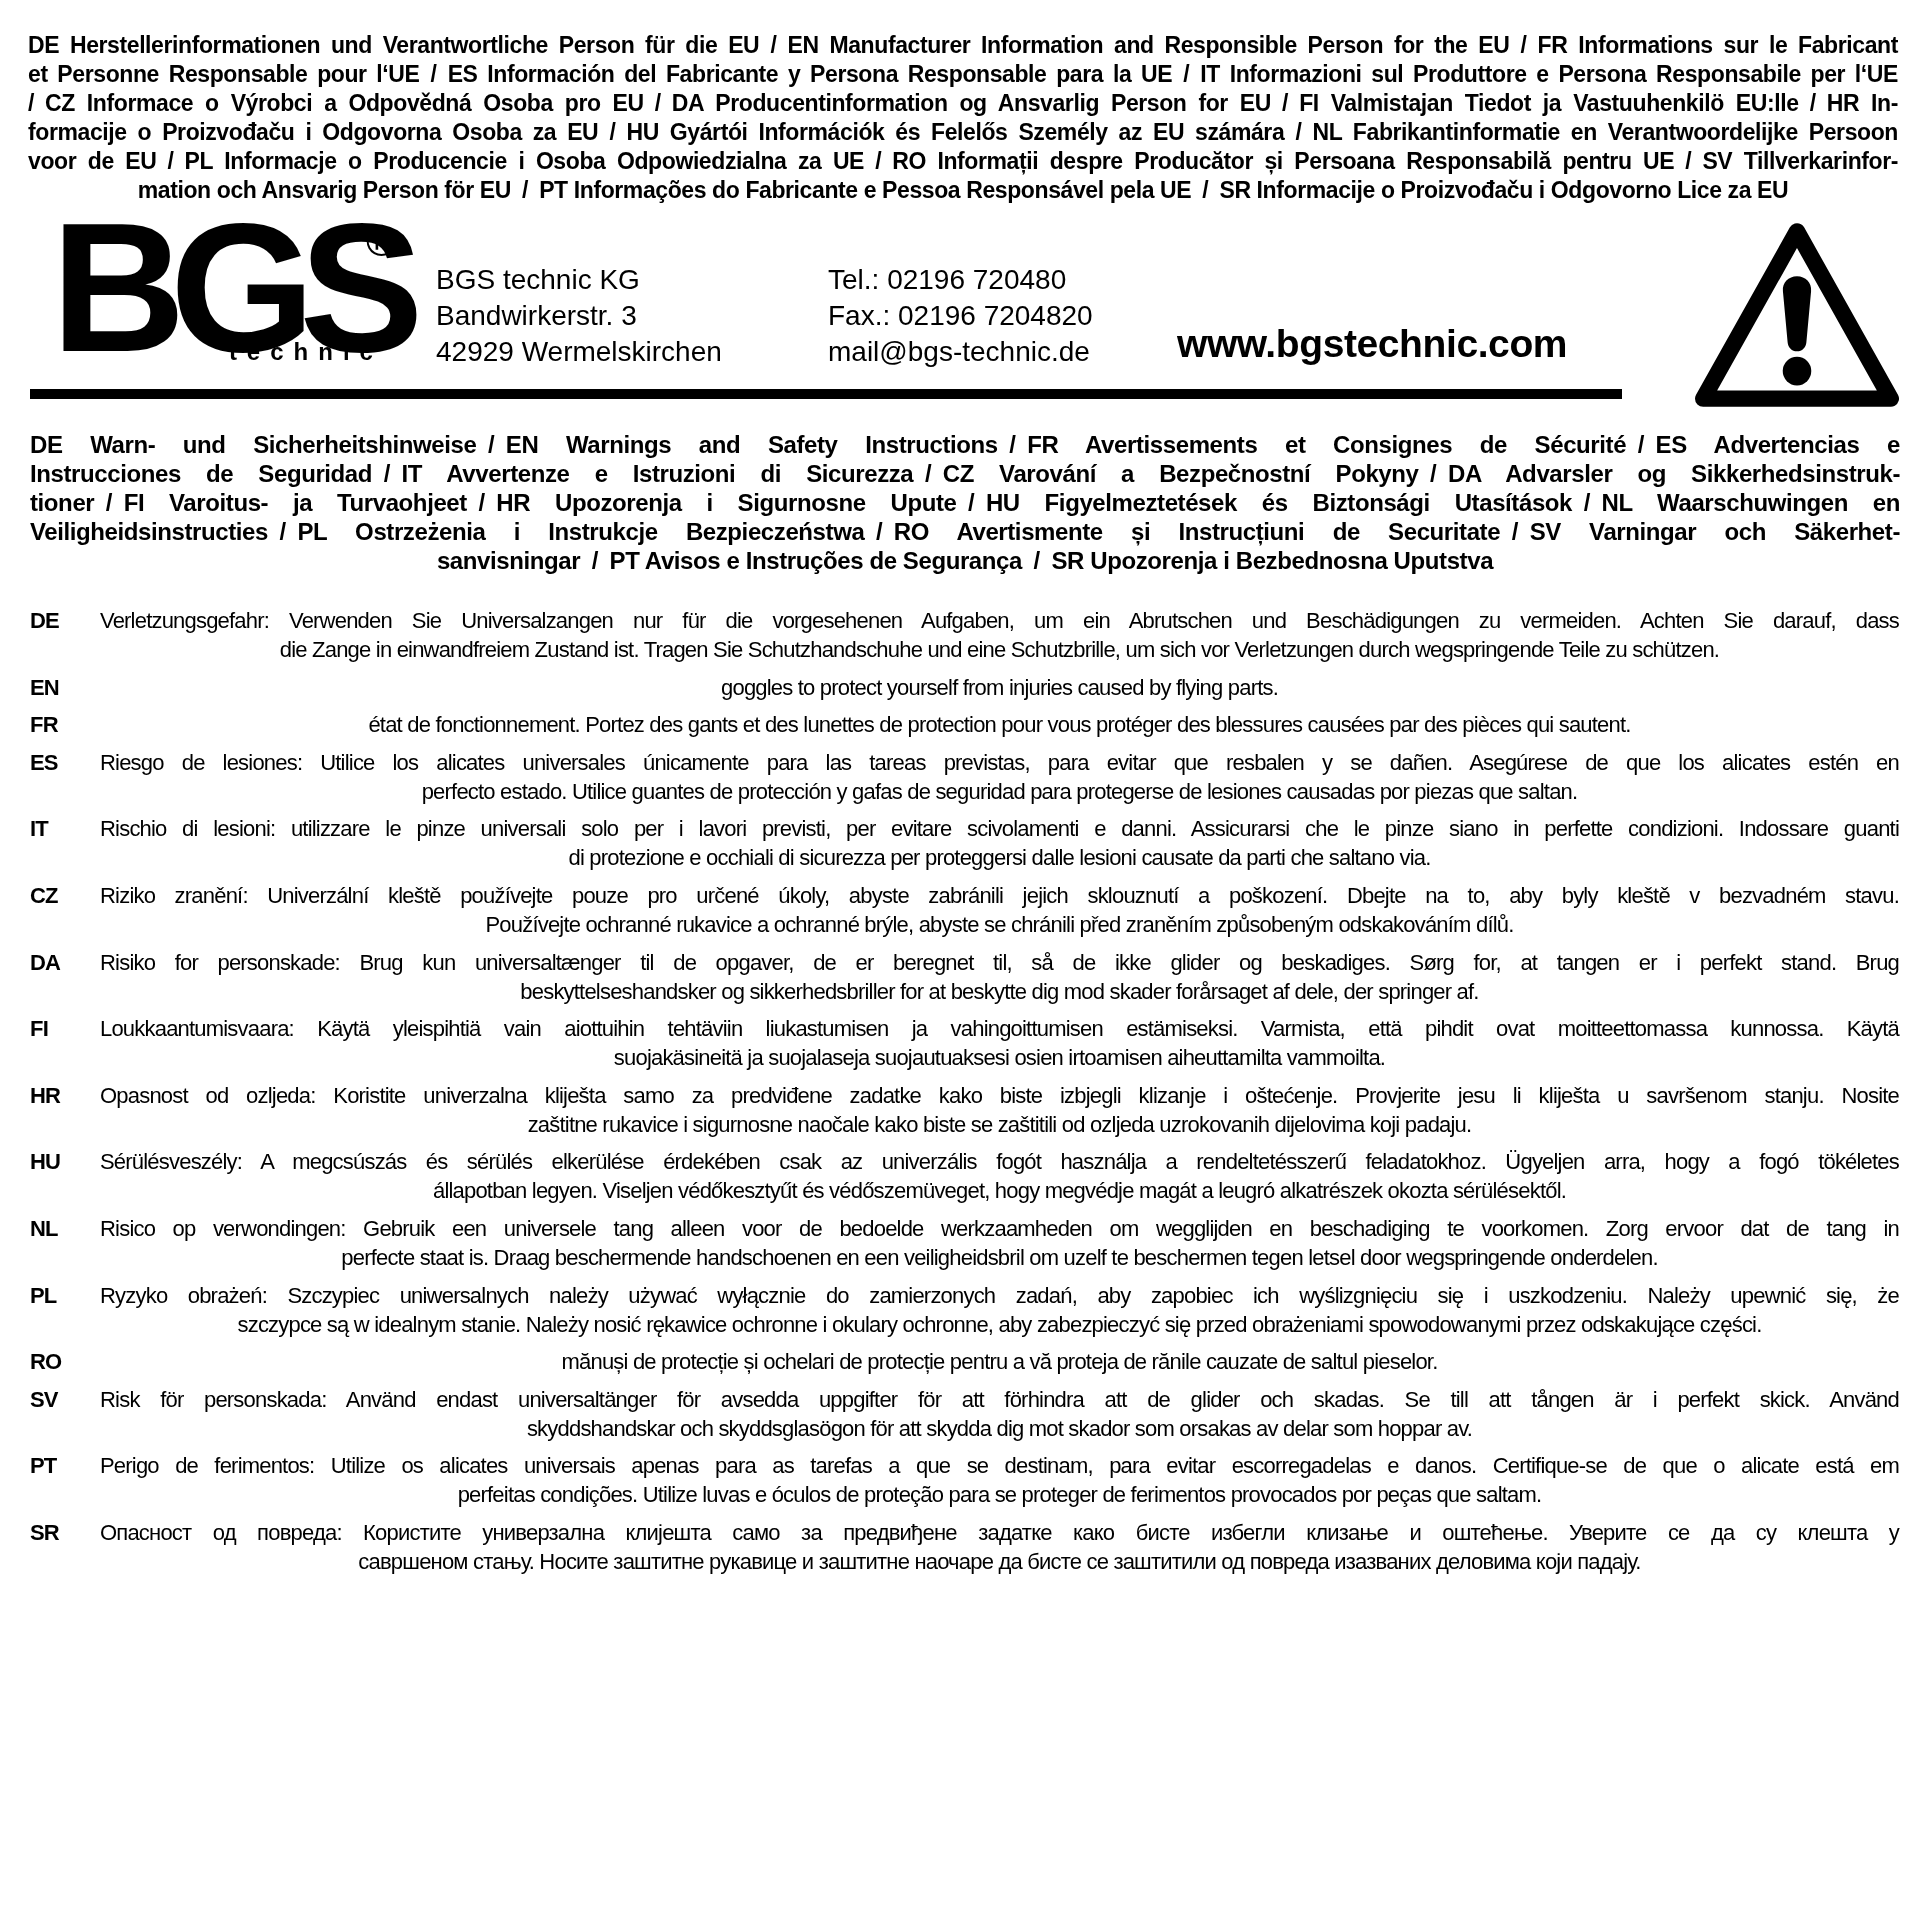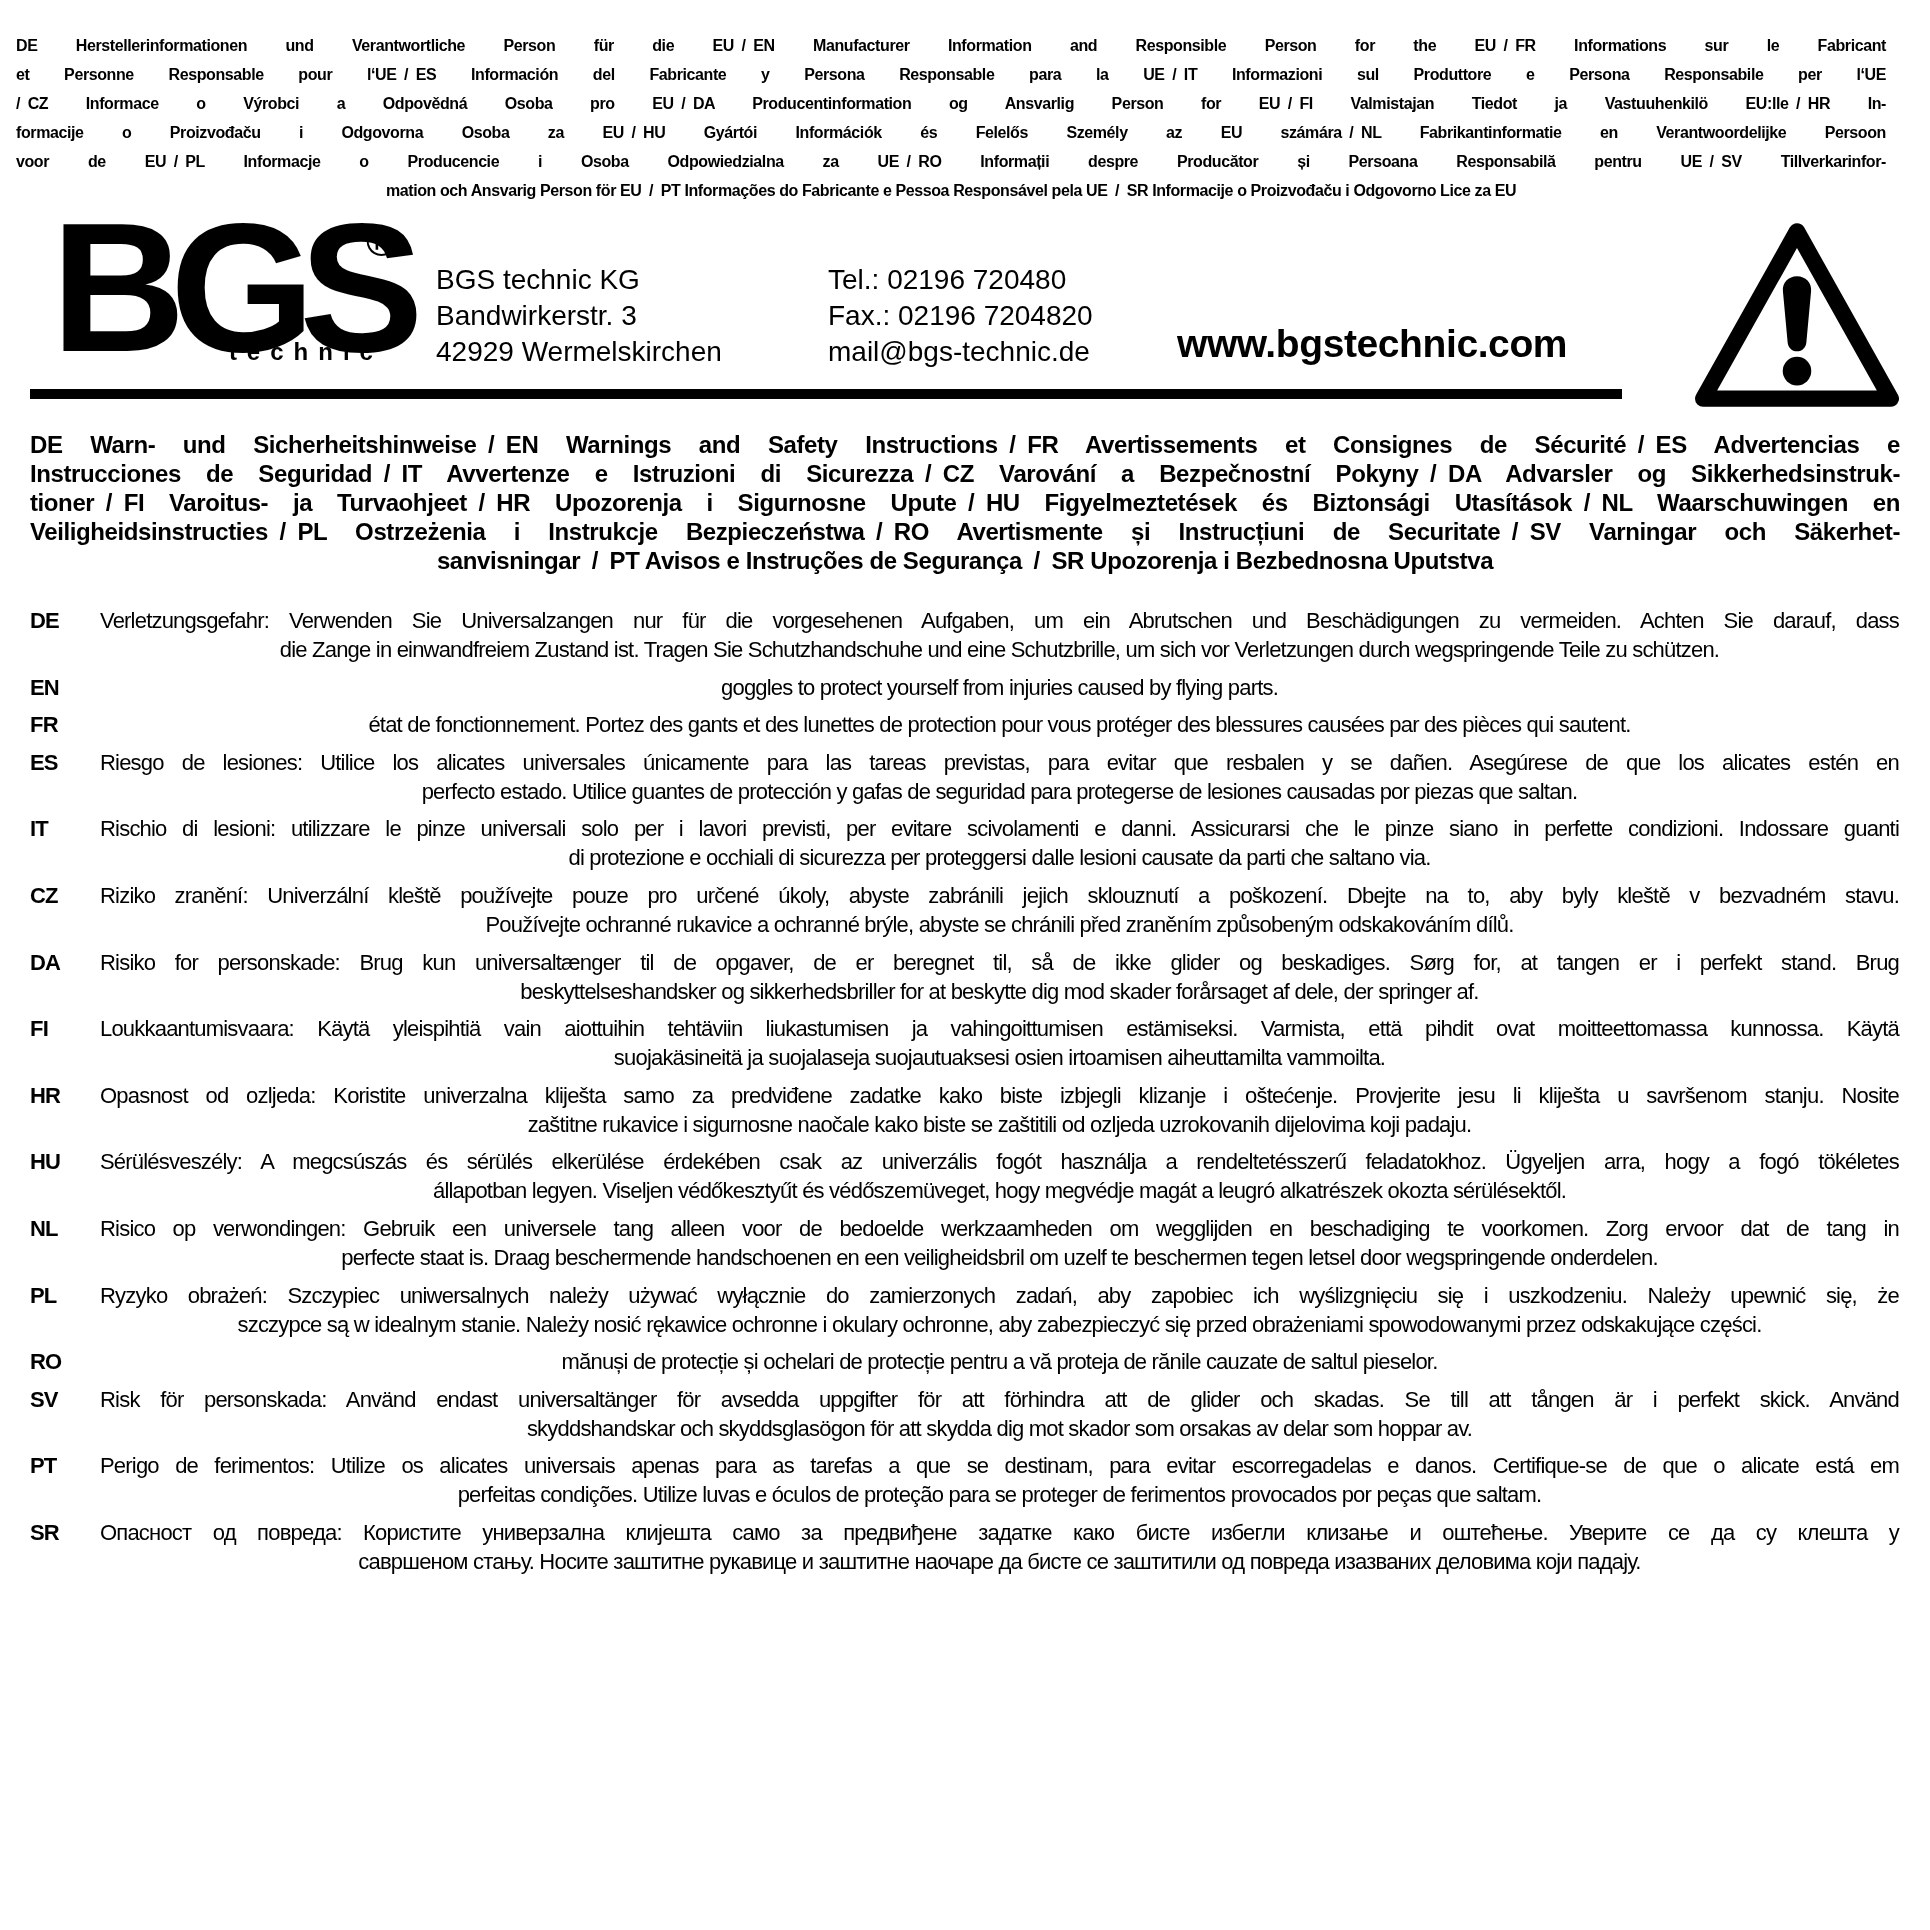--- a/index.html
+++ b/index.html
@@ -6,22 +6,22 @@
   html,body{margin:0;padding:0;background:#ffffff;}
   .page{
     position:relative;
     width:1930px;height:1930px;
     background:#ffffff;color:#000;
     overflow:hidden;
     font-family:"Liberation Sans","DejaVu Sans",sans-serif;
   }
   
   .hdr1{
-    position:absolute;left:16px;top:31px;width:1870px;
-    font-weight:bold;font-size:16px;line-height:29px;letter-spacing:-0.4px;
+    position:absolute;left:28px;top:31px;width:1870px;
+    font-weight:bold;font-size:23px;line-height:29px;letter-spacing:-0.4px;
   }
   .hdr1 .line,.hdr2 .line{white-space:normal;}
   .just{text-align:justify;text-align-last:justify;}
   .flush{text-align:center;}
 
   
   .logo{
     position:absolute;left:31px;top:220px;width:335px;height:156px;margin-left:20px;
   }
   .logo-text{

